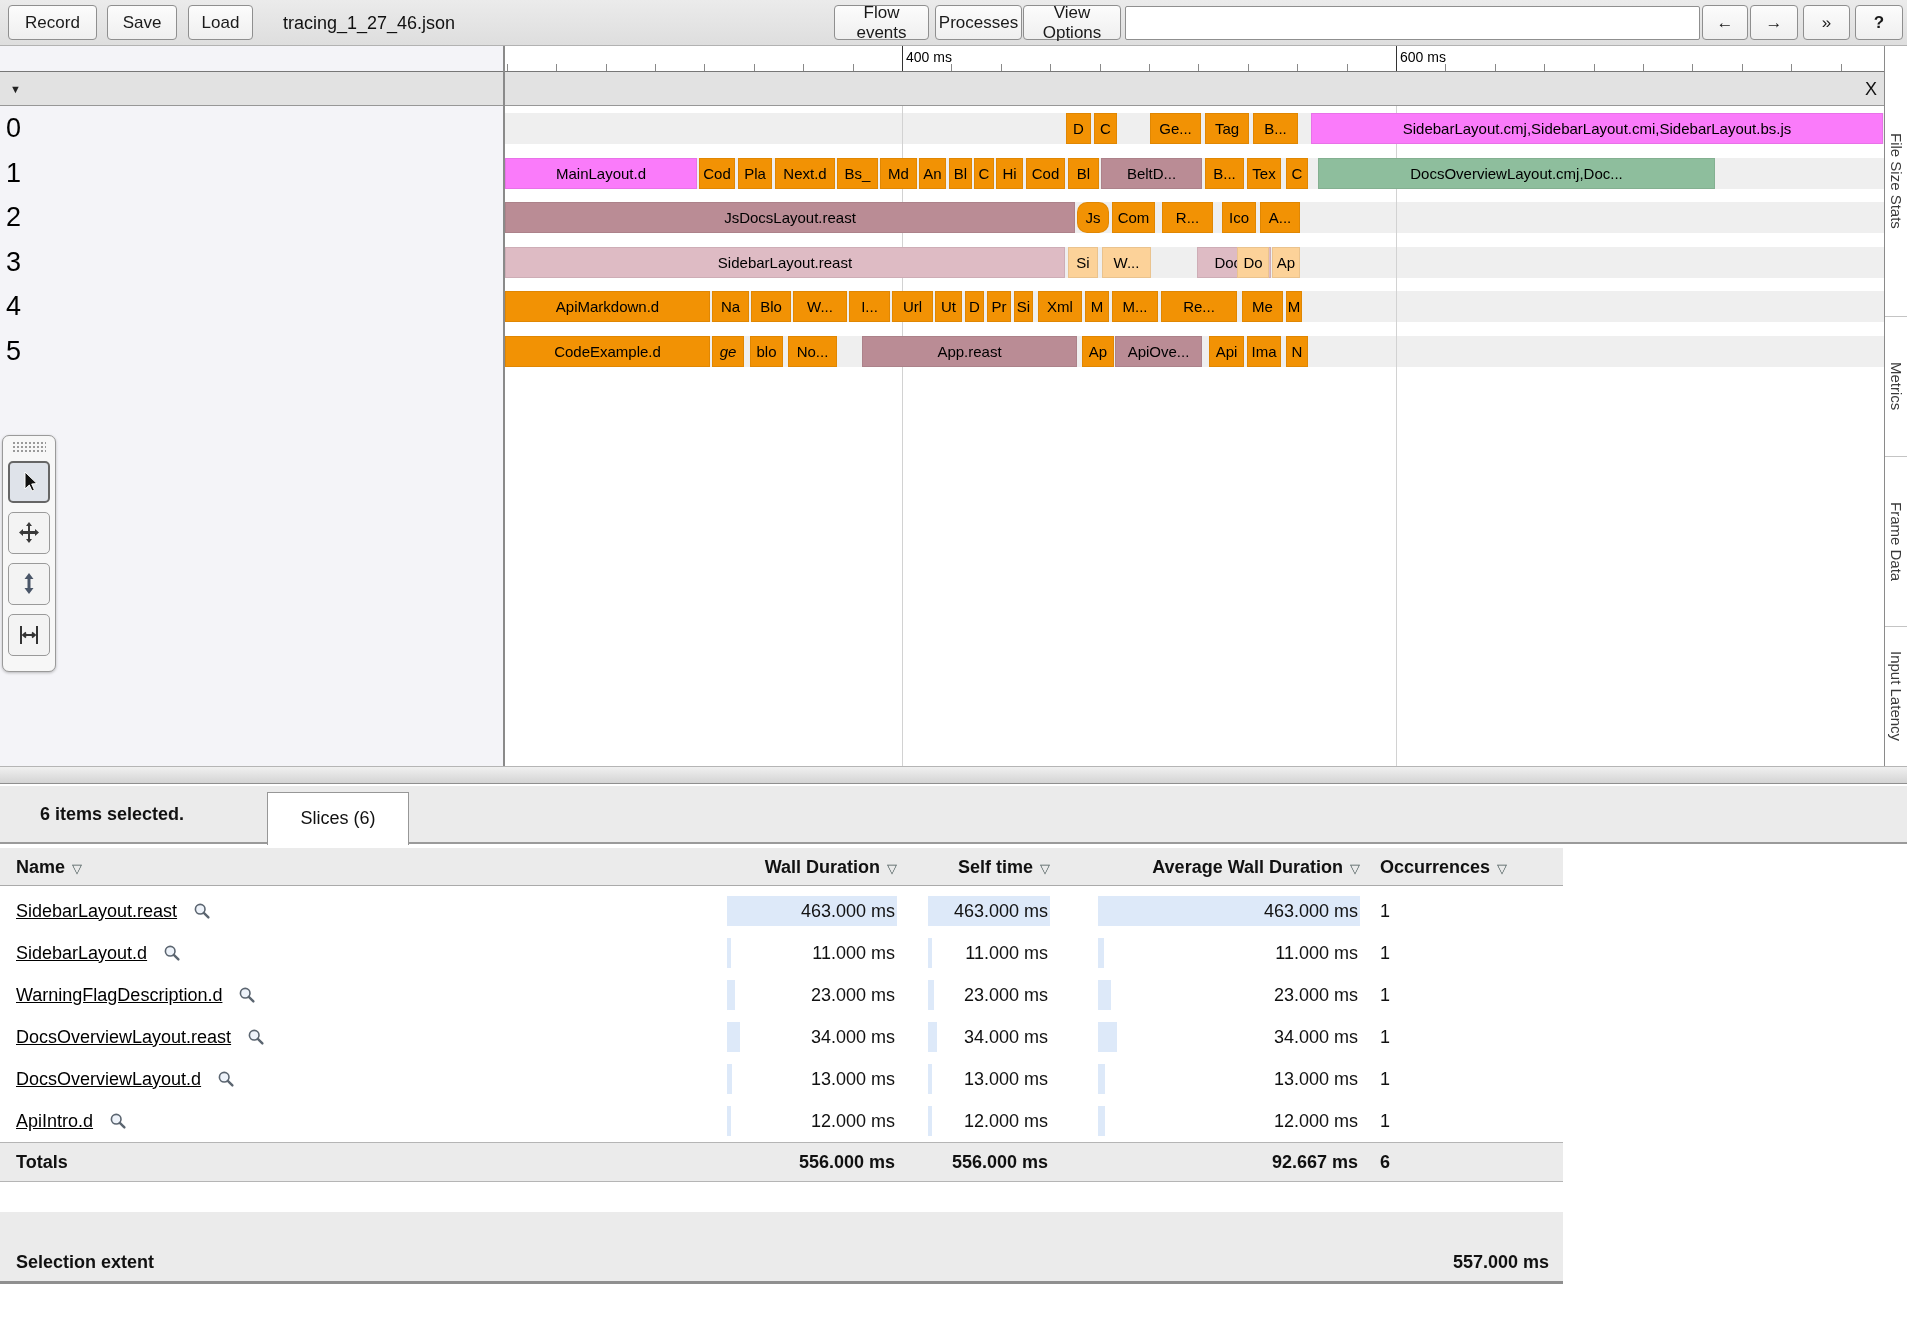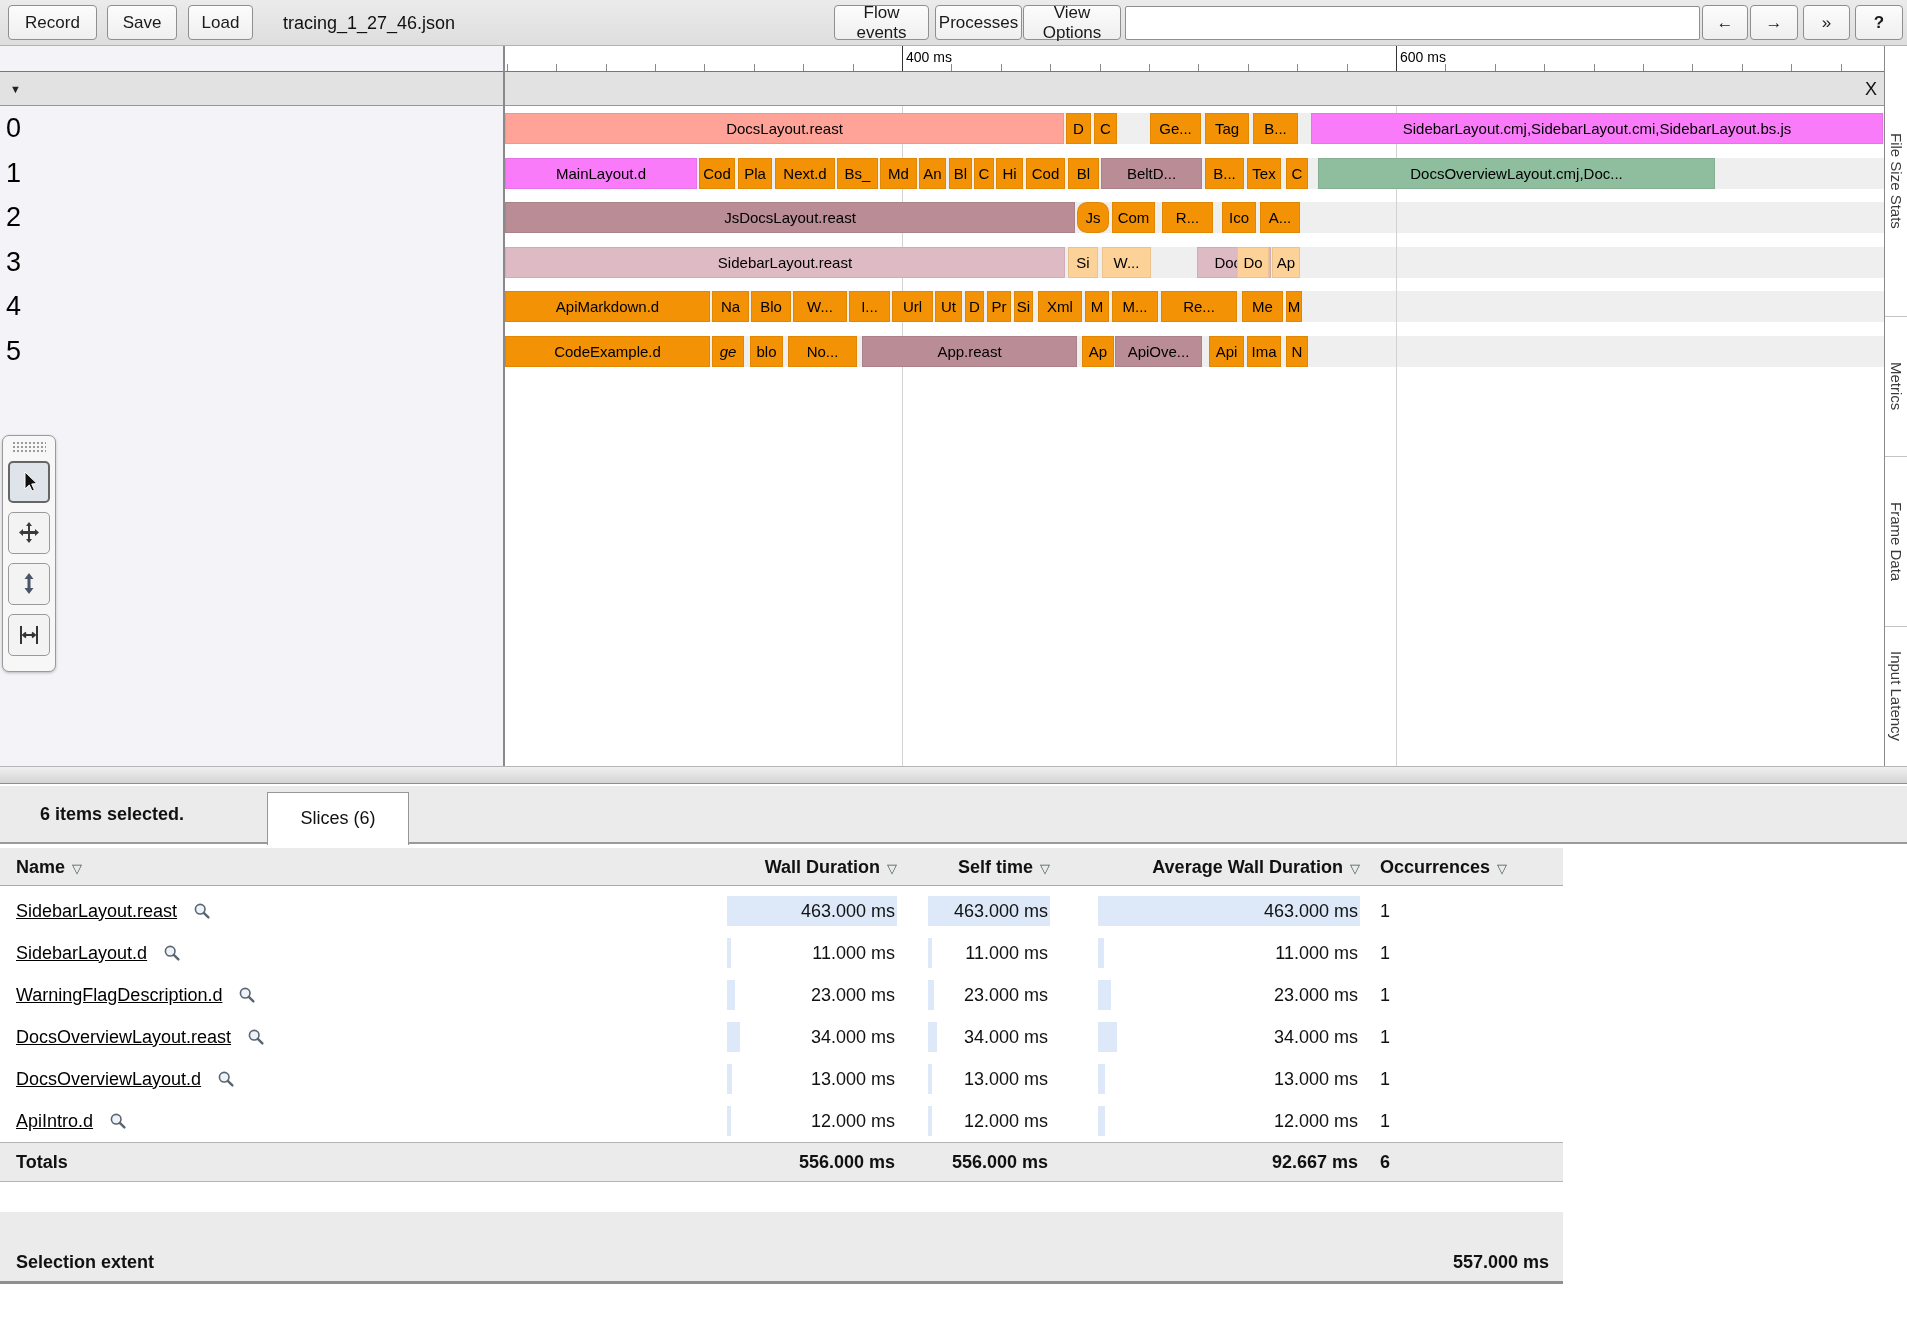--- a/index.html
+++ b/index.html
@@ -154,21 +154,20 @@
   <span id="proc-close">X</span>
 </div>
 
 <div id="flame">
   <div class="gutter"></div>
   <div class="gridline" style="left:902px"></div>
   <div class="gridline" style="left:1396px"></div>
   <div style="position:absolute;left:0;top:0;width:100%;height:100%">
       <div class="band" style="top: 7px;"></div>
       <div class="rownum" style="top: 7px;">0</div>
-      <div class="slice" title="DocsLayout.reast" style="left: 505px; width: 559px; top: 7px; background: rgb(255, 163, 152);">DocsLayout.reast</div>
       <div class="slice" title="D" style="left: 1066px; width: 25px; top: 7px; background: rgb(242, 146, 4);">D</div>
       <div class="slice" title="C" style="left: 1094px; width: 23px; top: 7px; background: rgb(242, 146, 4);">C</div>
       <div class="slice" title="Ge..." style="left: 1150px; width: 51px; top: 7px; background: rgb(242, 146, 4);">Ge...</div>
       <div class="slice" title="Tag" style="left: 1205px; width: 44px; top: 7px; background: rgb(242, 146, 4);">Tag</div>
       <div class="slice" title="B..." style="left: 1253px; width: 45px; top: 7px; background: rgb(242, 146, 4);">B...</div>
       <div class="slice" title="SidebarLayout.cmj,SidebarLayout.cmi,SidebarLayout.bs.js" style="left: 1311px; width: 572px; top: 7px; background: rgb(250, 123, 250);">SidebarLayout.cmj,SidebarLayout.cmi,SidebarLayout.bs.js</div>
       <div class="band" style="top: 51.5px;"></div>
       <div class="rownum" style="top: 51.5px;">1</div>
       <div class="slice" title="MainLayout.d" style="left: 505px; width: 192px; top: 51.5px; background: rgb(250, 123, 250);">MainLayout.d</div>
       <div class="slice" title="Cod" style="left: 699px; width: 36px; top: 51.5px; background: rgb(242, 146, 4);">Cod</div>
@@ -219,21 +218,21 @@
       <div class="slice" title="M" style="left: 1085px; width: 24px; top: 185px; background: rgb(242, 146, 4);">M</div>
       <div class="slice" title="M..." style="left: 1112px; width: 46px; top: 185px; background: rgb(242, 146, 4);">M...</div>
       <div class="slice" title="Re..." style="left: 1161px; width: 76px; top: 185px; background: rgb(242, 146, 4);">Re...</div>
       <div class="slice" title="Me" style="left: 1242px; width: 41px; top: 185px; background: rgb(242, 146, 4);">Me</div>
       <div class="slice" title="M" style="left: 1286px; width: 16px; top: 185px; background: rgb(242, 146, 4);">M</div>
       <div class="band" style="top: 229.5px;"></div>
       <div class="rownum" style="top: 229.5px;">5</div>
       <div class="slice" title="CodeExample.d" style="left: 505px; width: 205px; top: 229.5px; background: rgb(242, 146, 4);">CodeExample.d</div>
       <div class="slice" title="ge" style="left: 712px; width: 32px; top: 229.5px; background: rgb(242, 146, 4); font-style: italic;">ge</div>
       <div class="slice" title="blo" style="left: 750px; width: 33px; top: 229.5px; background: rgb(242, 146, 4);">blo</div>
-      <div class="slice" title="No..." style="left: 788px; width: 69px; top: 229.5px; background: rgb(242, 146, 4);">No...</div>
+      <div class="slice" title="No..." style="left: 788px; width: 49px; top: 229.5px; background: rgb(242, 146, 4);">No...</div>
       <div class="slice" title="App.reast" style="left: 862px; width: 215px; top: 229.5px; background: rgb(186, 140, 149);">App.reast</div>
       <div class="slice" title="Ap" style="left: 1082px; width: 32px; top: 229.5px; background: rgb(242, 146, 4);">Ap</div>
       <div class="slice" title="ApiOve..." style="left: 1115px; width: 87px; top: 229.5px; background: rgb(186, 140, 149);">ApiOve...</div>
       <div class="slice" title="Api" style="left: 1209px; width: 35px; top: 229.5px; background: rgb(242, 146, 4);">Api</div>
       <div class="slice" title="Ima" style="left: 1247px; width: 34px; top: 229.5px; background: rgb(242, 146, 4);">Ima</div>
       <div class="slice" title="N" style="left: 1286px; width: 22px; top: 229.5px; background: rgb(242, 146, 4);">N</div>
     </div>
   <div class="gutter-border"></div>
 </div>
 

